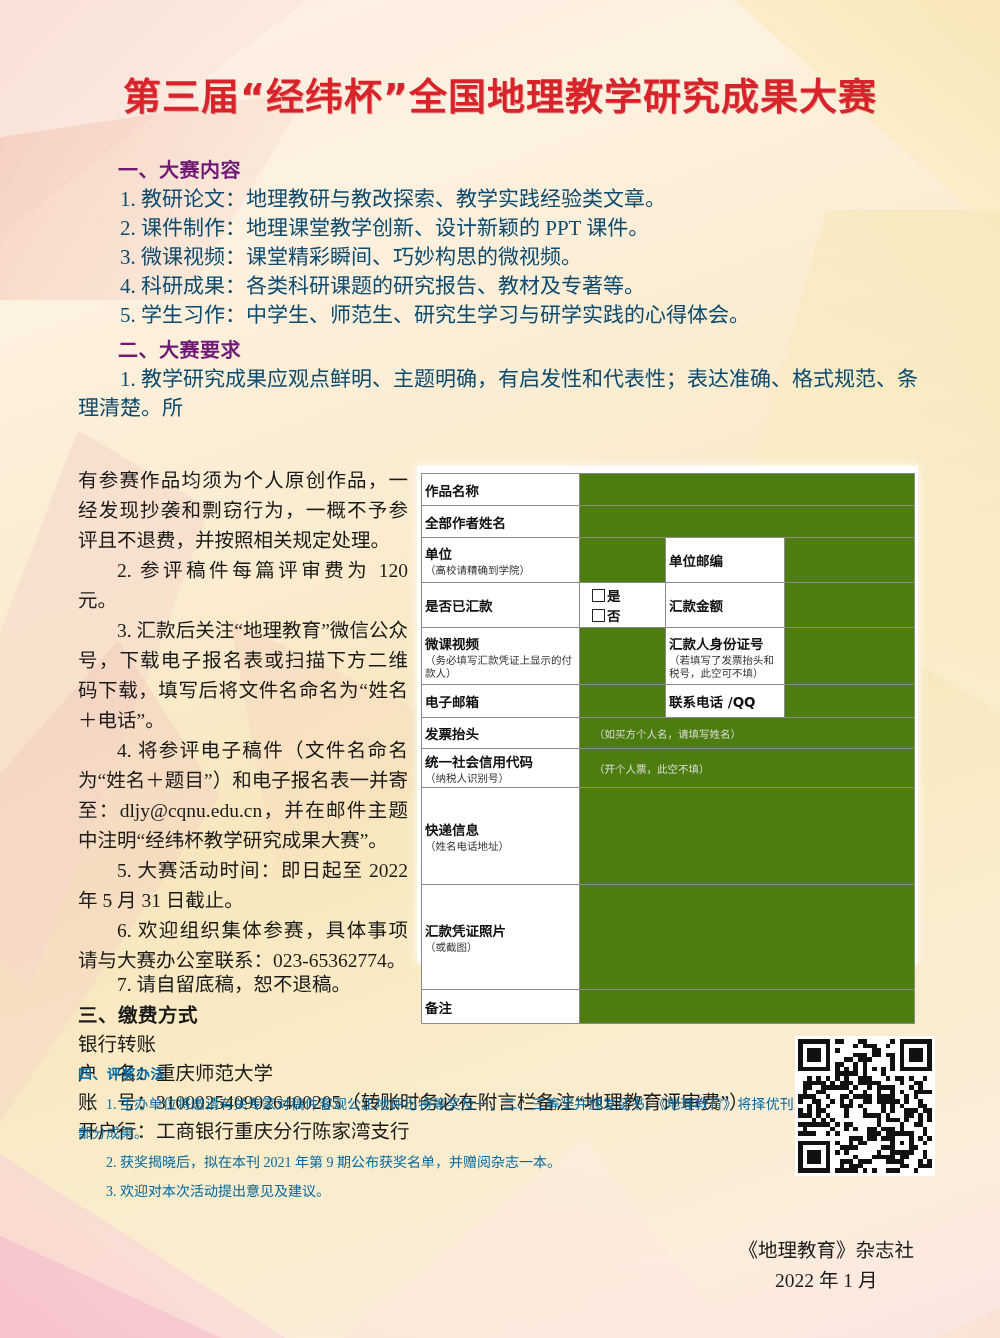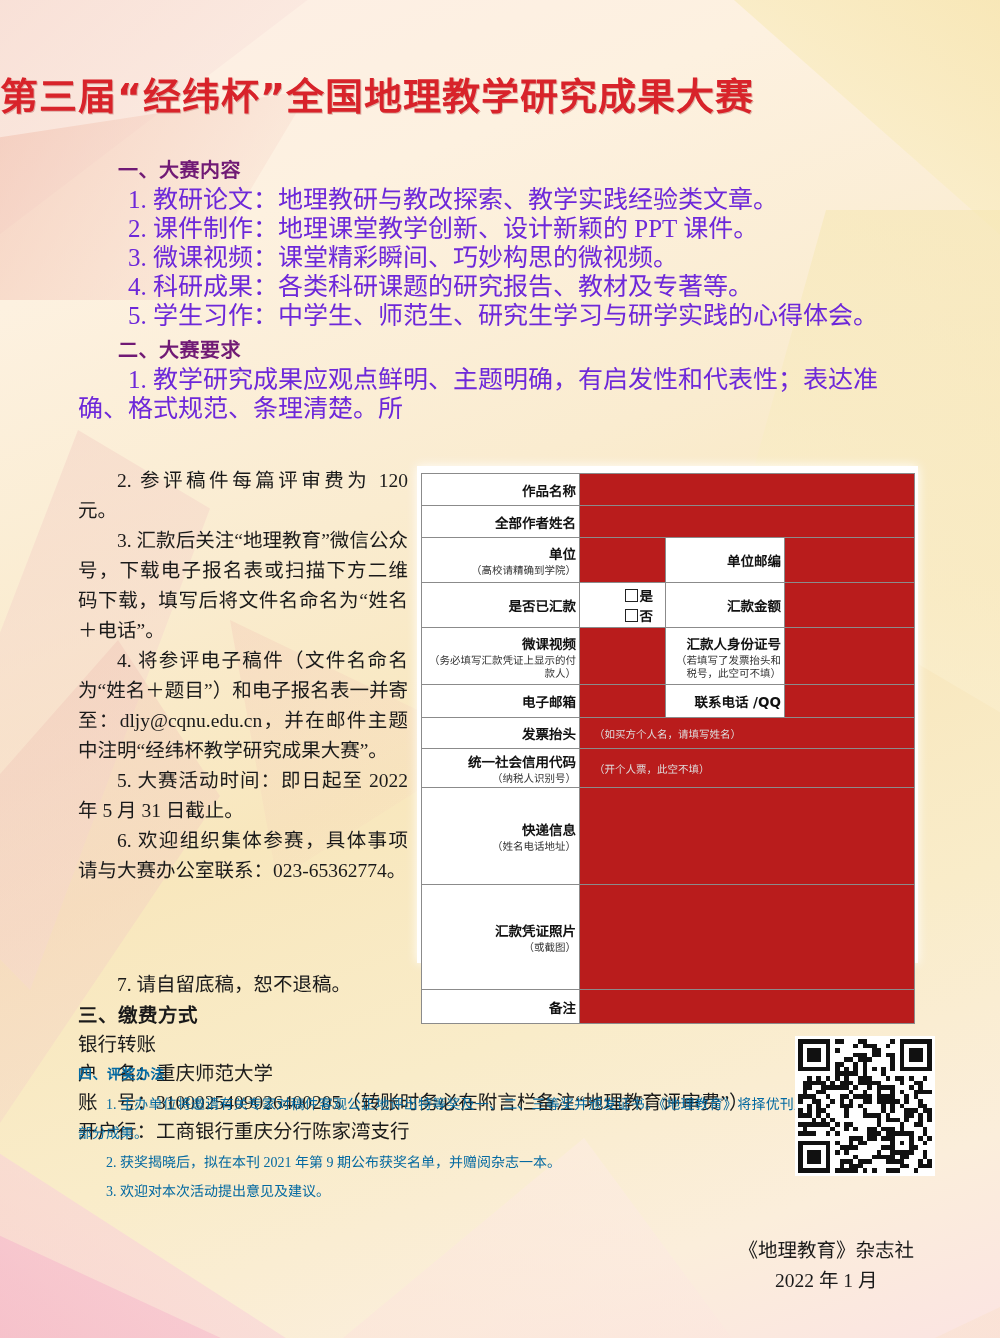--- a/index.html
+++ b/index.html
@@ -44,39 +44,39 @@
       background:linear-gradient(320deg,#f8d9c2 0%,#fdeedf 100%);
       clip-path:polygon(100% 40%,100% 100%,0 100%);opacity:.5;}
   .bg-midstreak{left:230px;top:620px;width:260px;height:260px;
       background:linear-gradient(150deg,#f3c9b8 0%,rgba(247,225,213,0) 100%);
       clip-path:polygon(0 0,100% 48%,18% 100%);opacity:.38;}
 
   
   #page{position:relative;z-index:2;width:1000px;height:1338px;}
 
   .title{
-    position:absolute;left:0;right:0;top:66px;text-align:left;
+    position:absolute;left:0;right:0;top:66px;text-align:center;
     font-family:"DejaVu Sans","Liberation Sans",sans-serif;
     font-weight:bold;font-size:38px;letter-spacing:1px;color:#d8232a;
     text-shadow:1px 1px 0 rgba(140,20,20,.28);
   }
 
   .col-left{position:absolute;left:78px;top:150px;width:844px;}
 
   p.para{
     margin:0 0 1px 0;font-size:19.5px;line-height:29px;color:#1a1a1a;
     text-align:justify;text-justify:inter-ideograph;
   }
   p.indent{text-indent:2em;}
   .sec-head{
     margin:4px 0 2px 0;color:#701a75;font-weight:bold;font-size:20px;
     font-family:"DejaVu Sans","Liberation Sans",sans-serif;text-indent:2em;
     letter-spacing:.5px;
   }
-  .item{margin:0;font-size:25px;line-height:29px;color:#6d28d9;text-indent:2em;}
+  .item{margin:0;font-size:21px;line-height:29px;color:#0c4a6e;text-indent:2em;}
 
   
   .narrow{position:absolute;left:78px;top:466px;width:330px;}
   .narrow p{margin:0;font-size:19.5px;line-height:30px;color:#1a1a1a;
     text-align:justify;text-justify:inter-ideograph;}
   .narrow p.ind{text-indent:2em;}
 
   
   .resume{position:absolute;left:78px;top:970px;width:720px;}
   .resume p{margin:0;font-size:19.5px;line-height:29px;color:#1a1a1a;text-align:justify;}
@@ -96,29 +96,29 @@
     position:absolute;left:417px;top:466px;width:501px;height:497px;
     background:#ffffff;box-shadow:0 0 10px rgba(255,255,255,.95);
   }
   table.regform{
     position:absolute;left:421px;top:473px;width:493px;
     border-collapse:collapse;background:#fff;
     font-family:"DejaVu Sans","Liberation Sans",sans-serif;
     table-layout:fixed;
   }
   table.regform td{
-    border:1px solid #8b8b8b;padding:2px 3px;text-align:right;
+    border:1px solid #8b8b8b;padding:2px 3px;text-align:left;
     vertical-align:middle;font-size:13.5px;color:#111;
   }
   table.regform td.lbl{font-weight:bold;}
   table.regform td .sub{
     display:block;font-size:10.5px;font-weight:normal;line-height:13px;
     color:#333;margin-top:1px;
   }
-  td.blank{background:#b91c1c;}
+  td.blank{background:#4d7c0f;}
   .ghost{color:#dedede;font-size:10.5px;}
   .chk{display:inline-block;width:11px;height:11px;border:1.3px solid #222;
     vertical-align:-1px;margin-right:2px;}
   .chkwrap{display:inline-block;margin:0 9px;font-weight:bold;font-size:13.5px;}
 
   
   .qr-wrap{position:absolute;left:795px;top:1036px;width:140px;height:140px;background:#fff;padding:3px;box-sizing:border-box;}
   .qr-wrap svg{display:block;width:100%;height:100%;}
 </style>
 </head>
@@ -150,20 +150,21 @@
     <p class="item">2. 课件制作：地理课堂教学创新、设计新颖的 PPT 课件。</p>
     <p class="item">3. 微课视频：课堂精彩瞬间、巧妙构思的微视频。</p>
     <p class="item">4. 科研成果：各类科研课题的研究报告、教材及专著等。</p>
     <p class="item">5. 学生习作：中学生、师范生、研究生学习与研学实践的心得体会。</p>
 
     <div class="sec-head">二、大赛要求</div>
     <p class="item">1. 教学研究成果应观点鲜明、主题明确，有启发性和代表性；表达准确、格式规范、条理清楚。所</p>
   </div>
 
   <div class="narrow">
+    <p>有参赛作品均须为个人原创作品，一经发现抄袭和剽窃行为，一概不予参评且不退费，并按照相关规定处理。</p>
     <p class="ind">2. 参评稿件每篇评审费为 120 元。</p>
     <p class="ind">3. 汇款后关注“地理教育”微信公众号，下载电子报名表或扫描下方二维码下载，填写后将文件名命名为“姓名＋电话”。</p>
     <p class="ind">4. 将参评电子稿件（文件名命名为“姓名＋题目”）和电子报名表一并寄至：dljy@cqnu.edu.cn，并在邮件主题中注明“经纬杯教学研究成果大赛”。</p>
     <p class="ind">5. 大赛活动时间：即日起至 2022 年 5 月 31 日截止。</p>
     <p class="ind">6. 欢迎组织集体参赛，具体事项请与大赛办公室联系：023-65362774。</p>
   </div>
 
   <div class="form-card"></div>
   <table class="regform">
     <colgroup>

